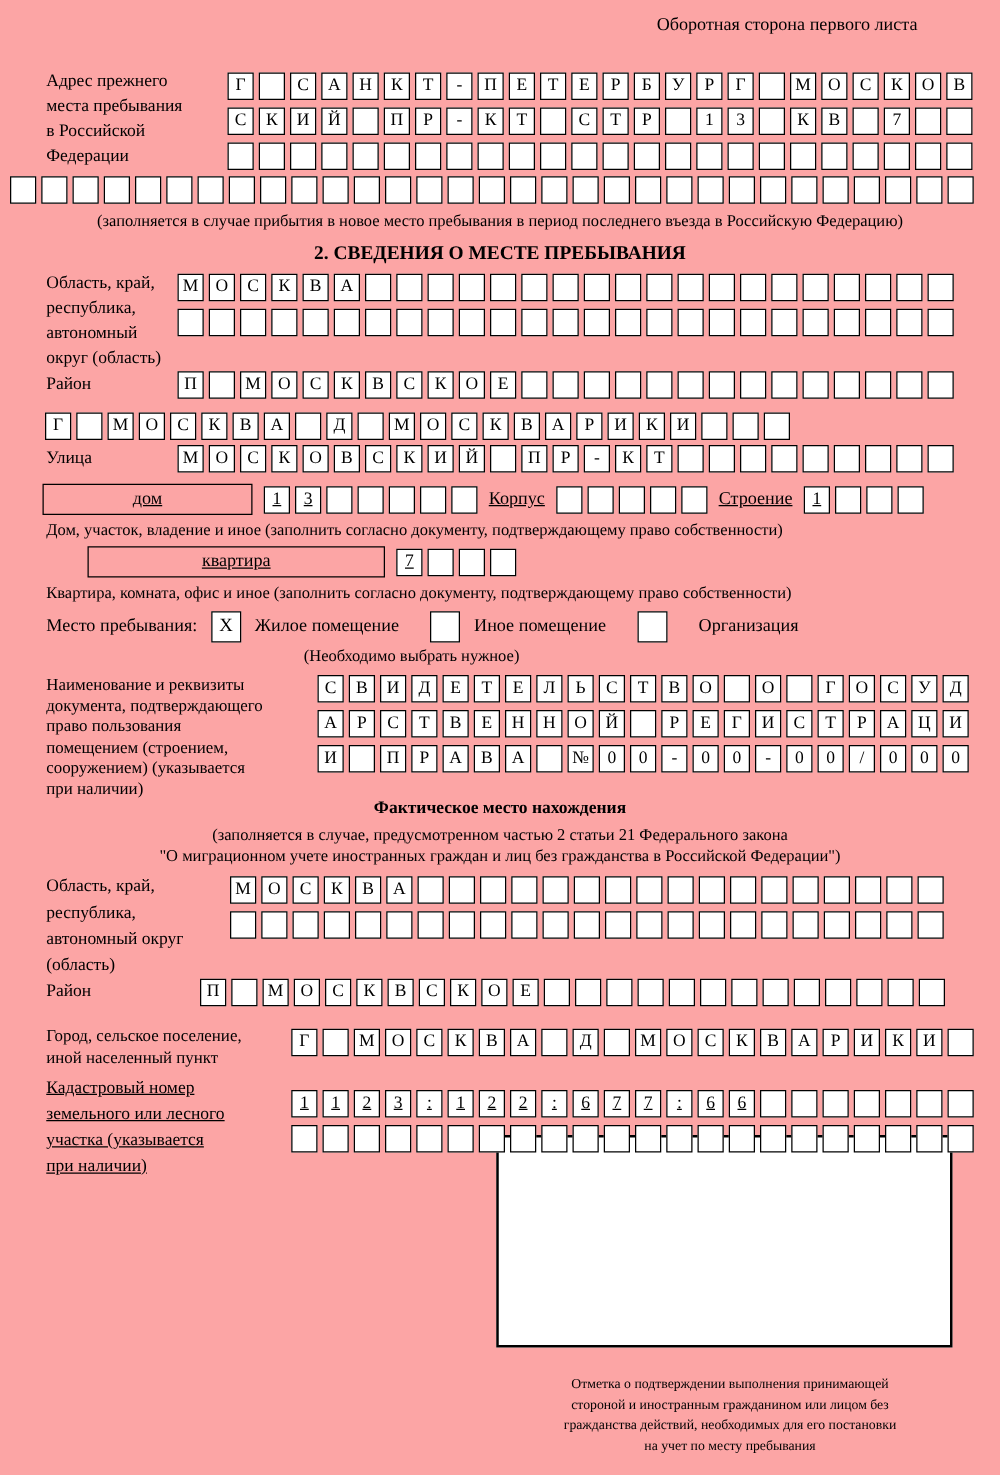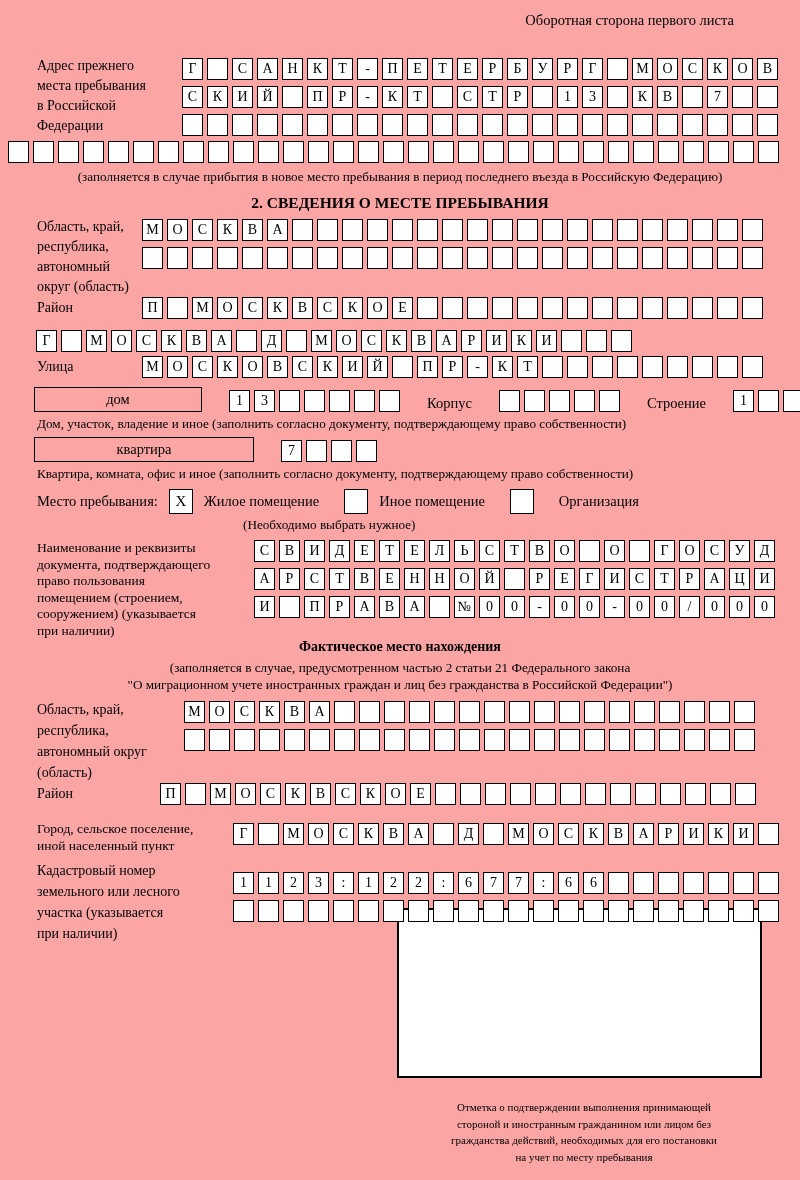--- a/index.html
+++ b/index.html
@@ -18,21 +18,21 @@
   .cbox{width:21px;height:22px;border:1.6px solid #000;box-sizing:border-box;
         display:flex;align-items:center;justify-content:center;
         font-size:14px;flex:none;background:#fff;}
   .gridrows .boxrow + .boxrow{margin-top:6px;}
   .caption{font-size:13.2px;line-height:15px;}
   .caption.center{text-align:center;}
   .caption.indent{margin-left:29px;}
   .h-bold{font-weight:bold;text-align:center;}
   .w174{width:174px;} .w134{width:134px;} .w246{width:246px;}
   .w176{width:176px;} .w152{width:152px;} .w225{width:225px;}
-  .houserow{display:flex;align-items:flex-end;gap:27px;margin-left:26px;font-size:14.5px;}
+  .houserow{display:flex;align-items:center;gap:9px;margin-left:26px;font-size:14.5px;text-decoration:underline;}
   .widebox{border:1.6px solid #000;height:25px;box-sizing:border-box;
            display:flex;align-items:center;justify-content:center;font-size:14.5px;flex:none;}
   .checkline{display:flex;align-items:center;gap:11px;margin-left:29px;font-size:14.5px;}
   .checkline .cbox{width:24px;height:25px;font-size:15px;}
   .opt-gap{margin-right:14px;}
   .note-center{text-align:center;white-space:pre-line;font-size:13.2px;line-height:17px;}
   .stampbox{width:365px;height:170px;border:2px solid #000;box-sizing:border-box;
             margin-left:389px;margin-top:-36px;background:#fff;}
   .stampnote{margin-left:383px;width:386px;text-align:center;white-space:pre-line;
              font-size:11px;line-height:16.5px;margin-top:21px;}
@@ -344,21 +344,21 @@
     <div class="boxrow">
         <span class="cbox">1</span>
         <span class="cbox"></span>
         <span class="cbox"></span>
         <span class="cbox"></span>
       </div>
   </div>
   <div class="caption indent" style="margin-top:4px;">Дом, участок, владение и иное (заполнить согласно документу, подтверждающему право собственности)</div>
 
   <div class="houserow" style="margin-top:6px;">
-    <div class="widebox" style="width:220px;">квартира</div>
+    <div class="widebox" style="width:238px;margin-left:36px;">квартира</div>
     <div class="boxrow">
         <span class="cbox">7</span>
         <span class="cbox"></span>
         <span class="cbox"></span>
         <span class="cbox"></span>
       </div>
   </div>
   <div class="caption indent" style="margin-top:4px;">Квартира, комната, офис и иное (заполнить согласно документу, подтверждающему право собственности)</div>
 
   <div class="checkline" style="margin-top:8px;">
@@ -573,21 +573,21 @@
         <span class="cbox">В</span>
         <span class="cbox">А</span>
         <span class="cbox">Р</span>
         <span class="cbox">И</span>
         <span class="cbox">К</span>
         <span class="cbox">И</span>
         <span class="cbox"></span>
       </div>
   </div>
 
-  <div class="frow" style="margin-top:6px;">
+  <div class="frow" style="margin-top:6px;text-decoration:underline;">
     <div class="flabel w225" style="line-height:21px;">Кадастровый номер
 земельного или лесного
 участка (указывается
 при наличии)</div>
     <div class="gridrows" style="margin-top:12px;">
       <div class="boxrow">
           <span class="cbox">1</span>
           <span class="cbox">1</span>
           <span class="cbox">2</span>
           <span class="cbox">3</span>

